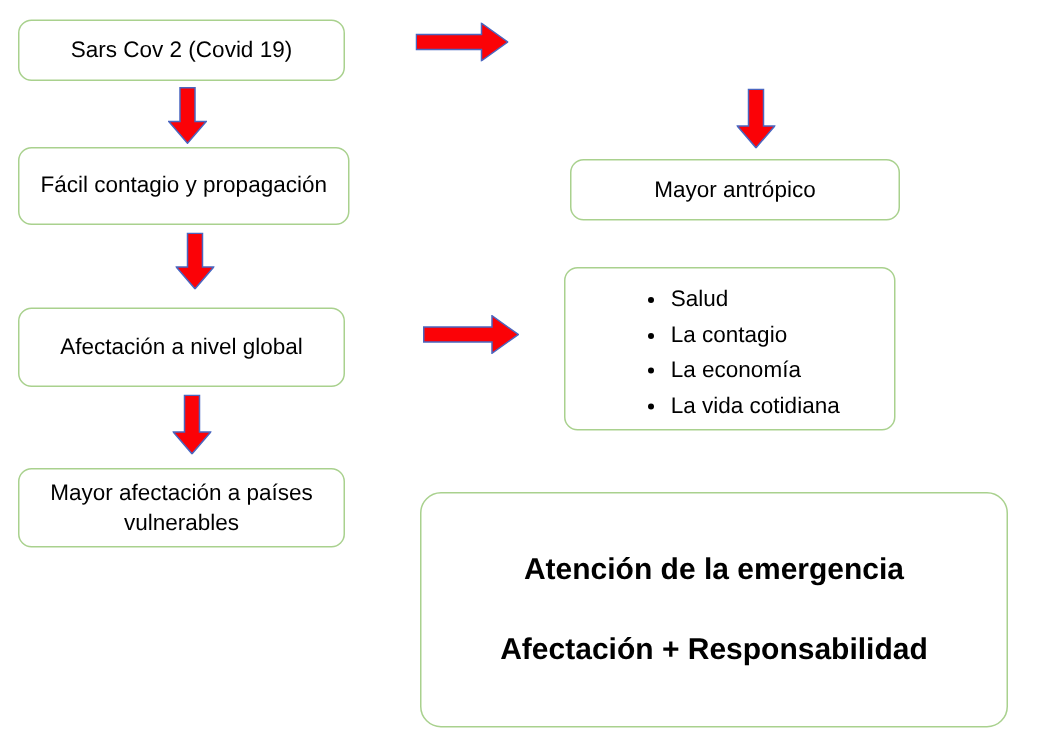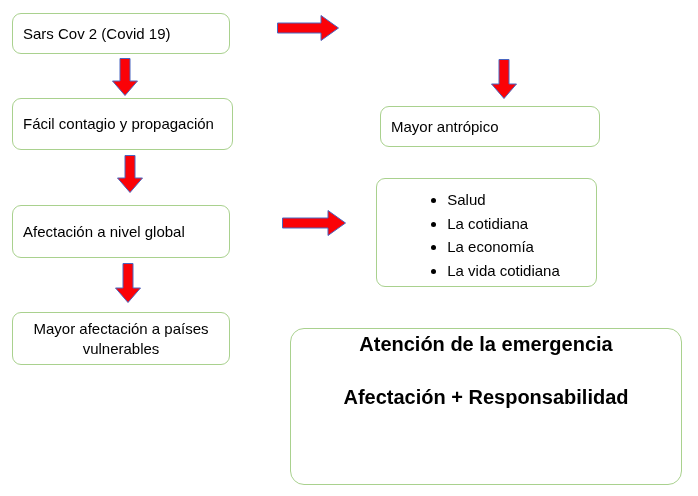--- a/index.html
+++ b/index.html
@@ -13,21 +13,21 @@
     overflow: hidden;
   }
   .gbox {
     position: absolute;
     box-sizing: border-box;
     border: 1.5px solid var(--box-border, #a9d18e);
     border-radius: 9px;
     background: #ffffff;
     display: flex;
     align-items: center;
-    justify-content: flex-start;
+    justify-content: center;
     text-align: center;
     font-size: 15px;
     line-height: 1.3;
     padding: 2px 10px;
   }
   #box-sars        { left: 12px;  top: 13px;  width: 218px; height: 41px; }
   #box-contagio    { left: 12px;  top: 98px;  width: 221px; height: 52px; }
   #box-afectacion  { left: 12px;  top: 205px; width: 218px; height: 53px; }
   #box-vulnerables { left: 12px;  top: 312px; width: 218px; height: 53px; }
   #box-riesgo-bio  { left: 386px; top: 12px;  width: 221px; height: 41px; }
@@ -40,21 +40,21 @@
   #box-impactos ul {
     margin: 0;
     padding-left: 26px;
     list-style-type: disc;
   }
   #box-impactos li {
     font-size: 15px;
     line-height: 23.5px;
   }
   #box-emergencia {
-    left: 290px; top: 328px; width: 392px; height: 157px;
+    left: 280px; top: 328px; width: 392px; height: 157px;
     flex-direction: column;
     gap: 27px;
     font-weight: bold;
     font-size: 20px;
     border-radius: 14px;
   }
   .arrow { position: absolute; display: block; }
   .arrow polygon {
     fill: var(--arrow-fill, #fb0207);
     stroke: var(--arrow-outline, #4a66c0);
@@ -90,21 +90,21 @@
   </div>
 
 
   <div class="gbox" id="box-riesgo-ant">
     <span>Mayor antrópico</span>
   </div>
 
   <div class="gbox" id="box-impactos">
     <ul>
       <li>Salud</li>
-      <li>La cotidiana</li>
+      <li>La contagio</li>
       <li>La economía</li>
       <li>La vida cotidiana</li>
     </ul>
   </div>
 
   <div class="gbox" id="box-emergencia">
     <span>Atención de la emergencia</span>
     <span>Afectación + Responsabilidad</span>
   </div>
 

